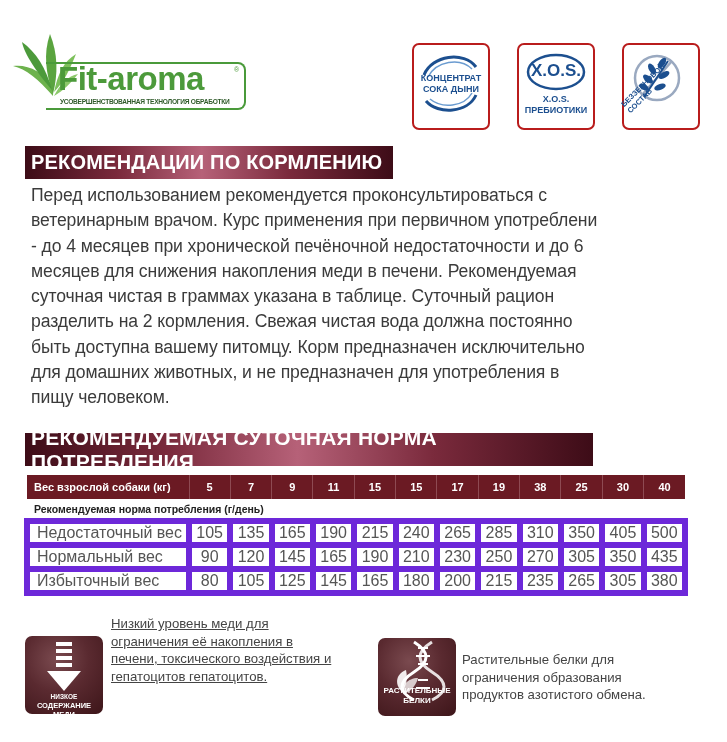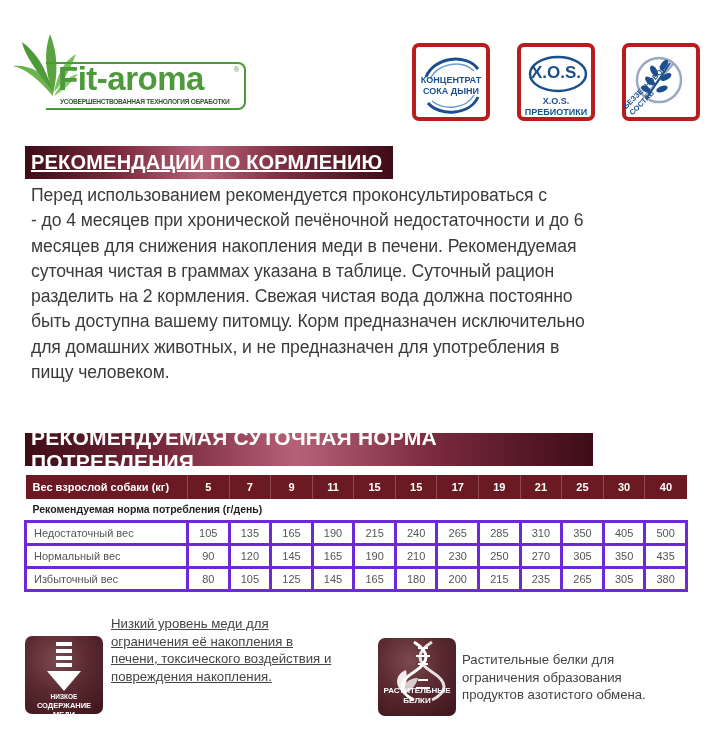--- a/index.html
+++ b/index.html
@@ -11,45 +11,45 @@
   .logo-leaves { position: absolute; left: 0; top: 0; }
   .logo-frame { position: absolute; left: 38px; top: 38px; width: 200px; height: 48px;
     border: 2px solid #4a9a3a; border-left: none; border-radius: 0 8px 8px 0; }
   .logo-word { position: absolute; left: 50px; top: 38px; font-family: "Liberation Sans", sans-serif;
     font-weight: bold; font-size: 33px; color: #4c9a3b; letter-spacing: -0.5px; line-height: 1; }
   .logo-reg { position: absolute; left: 226px; top: 42px; font-size: 7px; color: #4c9a3b; }
   .logo-tag { position: absolute; left: 52px; top: 73px; font-size: 7.2px; color: #2f5a2a; font-weight: bold;
     letter-spacing: -0.3px; white-space: nowrap; transform: scaleX(0.92); transform-origin: left; }
 
   
-  .badge { position: absolute; top: 43px; width: 78px; height: 78px; border: 4px solid #b91c1c;
+  .badge { position: absolute; top: 43px; width: 78px; height: 87px; border: 2px solid #b91c1c;
     border-radius: 7px; background: #fff; }
   .badge svg { position: absolute; left: 0; top: 0; }
   .badge-text { position: absolute; left: 0; width: 100%; text-align: center; color: #1c4f8f;
     font-weight: bold; font-family: "Liberation Sans", sans-serif; }
 
   
   .section-heading { position: absolute; left: 25px; height: 33px; color: #fff; font-weight: bold;
     background: linear-gradient(90deg, #3d0c17 0%, #7a2a3c 25%, #b66178 48%, #7a2a3c 72%, #3d0c17 100%);
     display: flex; align-items: center; padding-left: 6px; letter-spacing: 0.2px; }
-  .h1 { top: 146px; width: 368px; font-size: 20px; text-decoration: underline; }
+  .h1 { top: 146px; width: 368px; font-size: 20px; }
   .h2 { top: 433px; width: 568px; font-size: 21px; }
 
   
   .intro { position: absolute; left: 31px; top: 183px; width: 680px; font-size: 17.6px; line-height: 25.3px;
     color: #3b3b3b; letter-spacing: -0.1px; }
 
   
   .norm-table { position: absolute; left: 24px; top: 475px; width: 664px; border-collapse: collapse;
     font-family: "Liberation Sans", sans-serif; }
   .norm-table th { background: #6b1a23; color: #fff; font-size: 11px; font-weight: bold; height: 24px;
     border-right: 1px solid #8e4a52; text-align: center; }
   .norm-table th:first-child { text-align: left; padding-left: 7px; width: 162px; }
-  .norm-table td { height: 23px; font-size: 11px; color: #555; text-align: center;
-    border: 3px solid #6d28d9; }
+  .norm-table td { height: 23px; font-size: 16px; color: #555; text-align: center;
+    border: 6px solid #6d28d9; }
   .norm-table td:first-child { text-align: left; padding-left: 7px; }
   .subhead-row td { border: none; font-weight: bold; color: #222; font-size: 10.5px; height: 22px; text-align: left; padding-left: 7px; }
 
   
   .feature-icon { position: absolute; width: 78px; height: 78px; border-radius: 7px;
     background: radial-gradient(circle at 40% 30%, #7a4a4f 0%, #5a2a30 45%, #3d1519 100%); overflow: hidden; }
   .feature-icon svg { position: absolute; left: 0; top: 0; }
   .feature-label { position: absolute; left: 0; width: 100%; text-align: center; color: #fff;
     font-weight: bold; font-size: 8px; line-height: 10px; }
   .feature-text { position: absolute; font-size: 13.2px; line-height: 17.5px; color: #444; }
@@ -106,20 +106,21 @@
     <ellipse cx="24" cy="34" rx="3" ry="6" transform="rotate(-50 24 34)" fill="#1c4f8f"></ellipse>
     <ellipse cx="36" cy="42" rx="3" ry="6" transform="rotate(70 36 42)" fill="#1c4f8f"></ellipse>
     <ellipse cx="20" cy="42" rx="3" ry="5" transform="rotate(-60 20 42)" fill="#1c4f8f"></ellipse>
   </svg>
   <div class="badge-text" style="top:52px;left:8px;font-size:7.5px;transform:rotate(-45deg);transform-origin:left bottom;width:80px;text-align:left;">БЕЗЗЕРНОВОЙ СОСТАВ</div>
 </div>
 
 <div class="section-heading h1">РЕКОМЕНДАЦИИ ПО КОРМЛЕНИЮ</div>
 <div class="intro">
   <div>Перед использованием рекомендуется проконсультироваться с</div>
+  <div>ветеринарным врачом. Курс применения при первичном употреблени</div>
   <div>- до 4 месяцев при хронической печёночной недостаточности и до 6</div>
   <div>месяцев для снижения накопления меди в печени. Рекомендуемая</div>
   <div>суточная чистая в граммах указана в таблице. Суточный рацион</div>
   <div>разделить на 2 кормления. Свежая чистая вода должна постоянно</div>
   <div>быть доступна вашему питомцу. Корм предназначен исключительно</div>
   <div>для домашних животных, и не предназначен для употребления в</div>
   <div>пищу человеком.</div>
 </div>
 
 <div class="section-heading h2">РЕКОМЕНДУЕМАЯ СУТОЧНАЯ НОРМА ПОТРЕБЛЕНИЯ</div>
@@ -129,21 +130,21 @@
     <tr>
       <th>Вес взрослой собаки (кг)</th>
       <th>5</th>
       <th>7</th>
       <th>9</th>
       <th>11</th>
       <th>15</th>
       <th>15</th>
       <th>17</th>
       <th>19</th>
-      <th>21</th>
+      <th>38</th>
       <th>25</th>
       <th>30</th>
       <th style="border-right:none;">40</th>
     </tr>
   </thead>
   <tbody>
     <tr class="subhead-row">
       <td colspan="13">Рекомендуемая норма потребления (г/день)</td>
     </tr>
     <tr>
@@ -204,21 +205,21 @@
   </svg>
   <div class="feature-label" style="top:57px;">
     <div style="font-size:6.5px;line-height:8px;">НИЗКОЕ</div>
     <div style="font-size:7.5px;line-height:9px;">СОДЕРЖАНИЕ МЕДИ</div>
   </div>
 </div>
 <div class="feature-text" style="left:111px;top:615px;text-decoration:underline;">
   <div>Низкий уровень меди для</div>
   <div>ограничения её накопления в</div>
   <div>печени, токсического воздействия и</div>
-  <div>повреждения накопления.</div>
+  <div>гепатоцитов гепатоцитов.</div>
 </div>
 
 <div class="feature-icon" style="left:378px;top:638px;">
   <svg width="78" height="78" viewBox="0 0 78 78">
     <path d="M36 4 C52 14 52 24 36 34 C20 44 20 54 36 62" stroke="#fff" stroke-width="3" fill="none"></path>
     <path d="M54 4 C38 14 38 24 54 34 C70 44 70 54 54 62" stroke="#fff" stroke-width="3" fill="none" opacity="0.85"></path>
     <line x1="40" y1="10" x2="50" y2="10" stroke="#fff" stroke-width="2"></line>
     <line x1="38" y1="18" x2="52" y2="18" stroke="#fff" stroke-width="2"></line>
     <line x1="40" y1="26" x2="50" y2="26" stroke="#fff" stroke-width="2"></line>
     <line x1="40" y1="42" x2="50" y2="42" stroke="#fff" stroke-width="2"></line>

